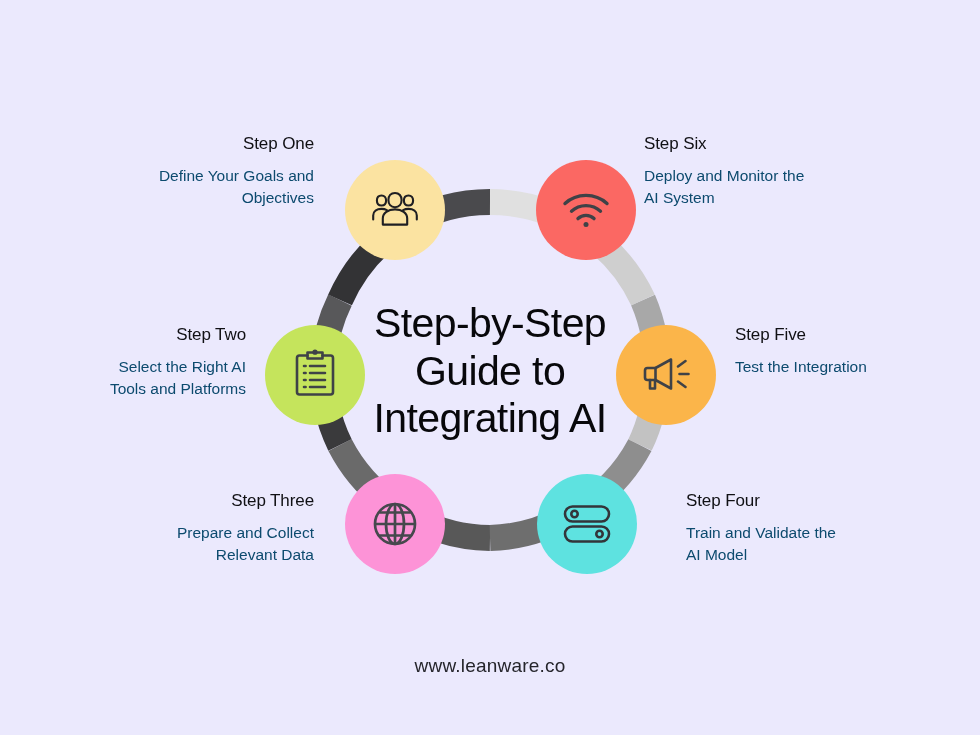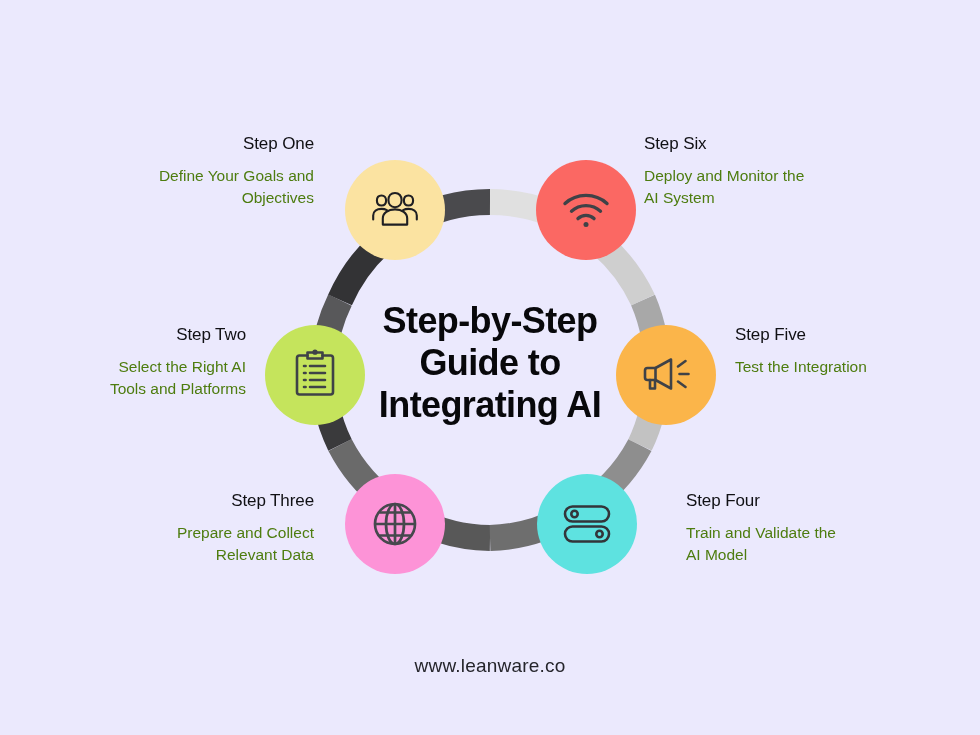--- a/index.html
+++ b/index.html
@@ -31,22 +31,22 @@
     pointer-events: none;
   }
 
   
   #center-title {
     position: absolute;
     left: 340px;
     top: 300px;
     width: 300px;
     text-align: center;
-    font-size: 36px;
-    font-weight: 700;
+    font-size: 41px;
+    font-weight: 400;
     line-height: 1.16;
     letter-spacing: -0.6px;
     color: #08080b;
   }
   #center-title .ln { display: block; white-space: nowrap; }
 
   
   .node {
     position: absolute;
     width: 100px;
@@ -72,21 +72,21 @@
     font-weight: 400;
     color: #101014;
     letter-spacing: -0.1px;
     margin-bottom: 11px;
     white-space: nowrap;
   }
   .label .desc {
     font-size: 15.5px;
     font-weight: 400;
     line-height: 1.42;
-    color: #4d7c0f;
+    color: #0c4a6e;
   }
   .label.right-align { text-align: right; }
   .label.left-align  { text-align: left; }
 
   .l1 { left: 98px;  top: 134px; width: 216px; }
   .l2 { left: 78px;  top: 325px; width: 168px; }
   .l3 { left: 128px; top: 491px; width: 186px; }
   .l6 { left: 644px; top: 134px; width: 220px; }
   .l5 { left: 735px; top: 325px; width: 200px; }
   .l4 { left: 686px; top: 491px; width: 200px; }

